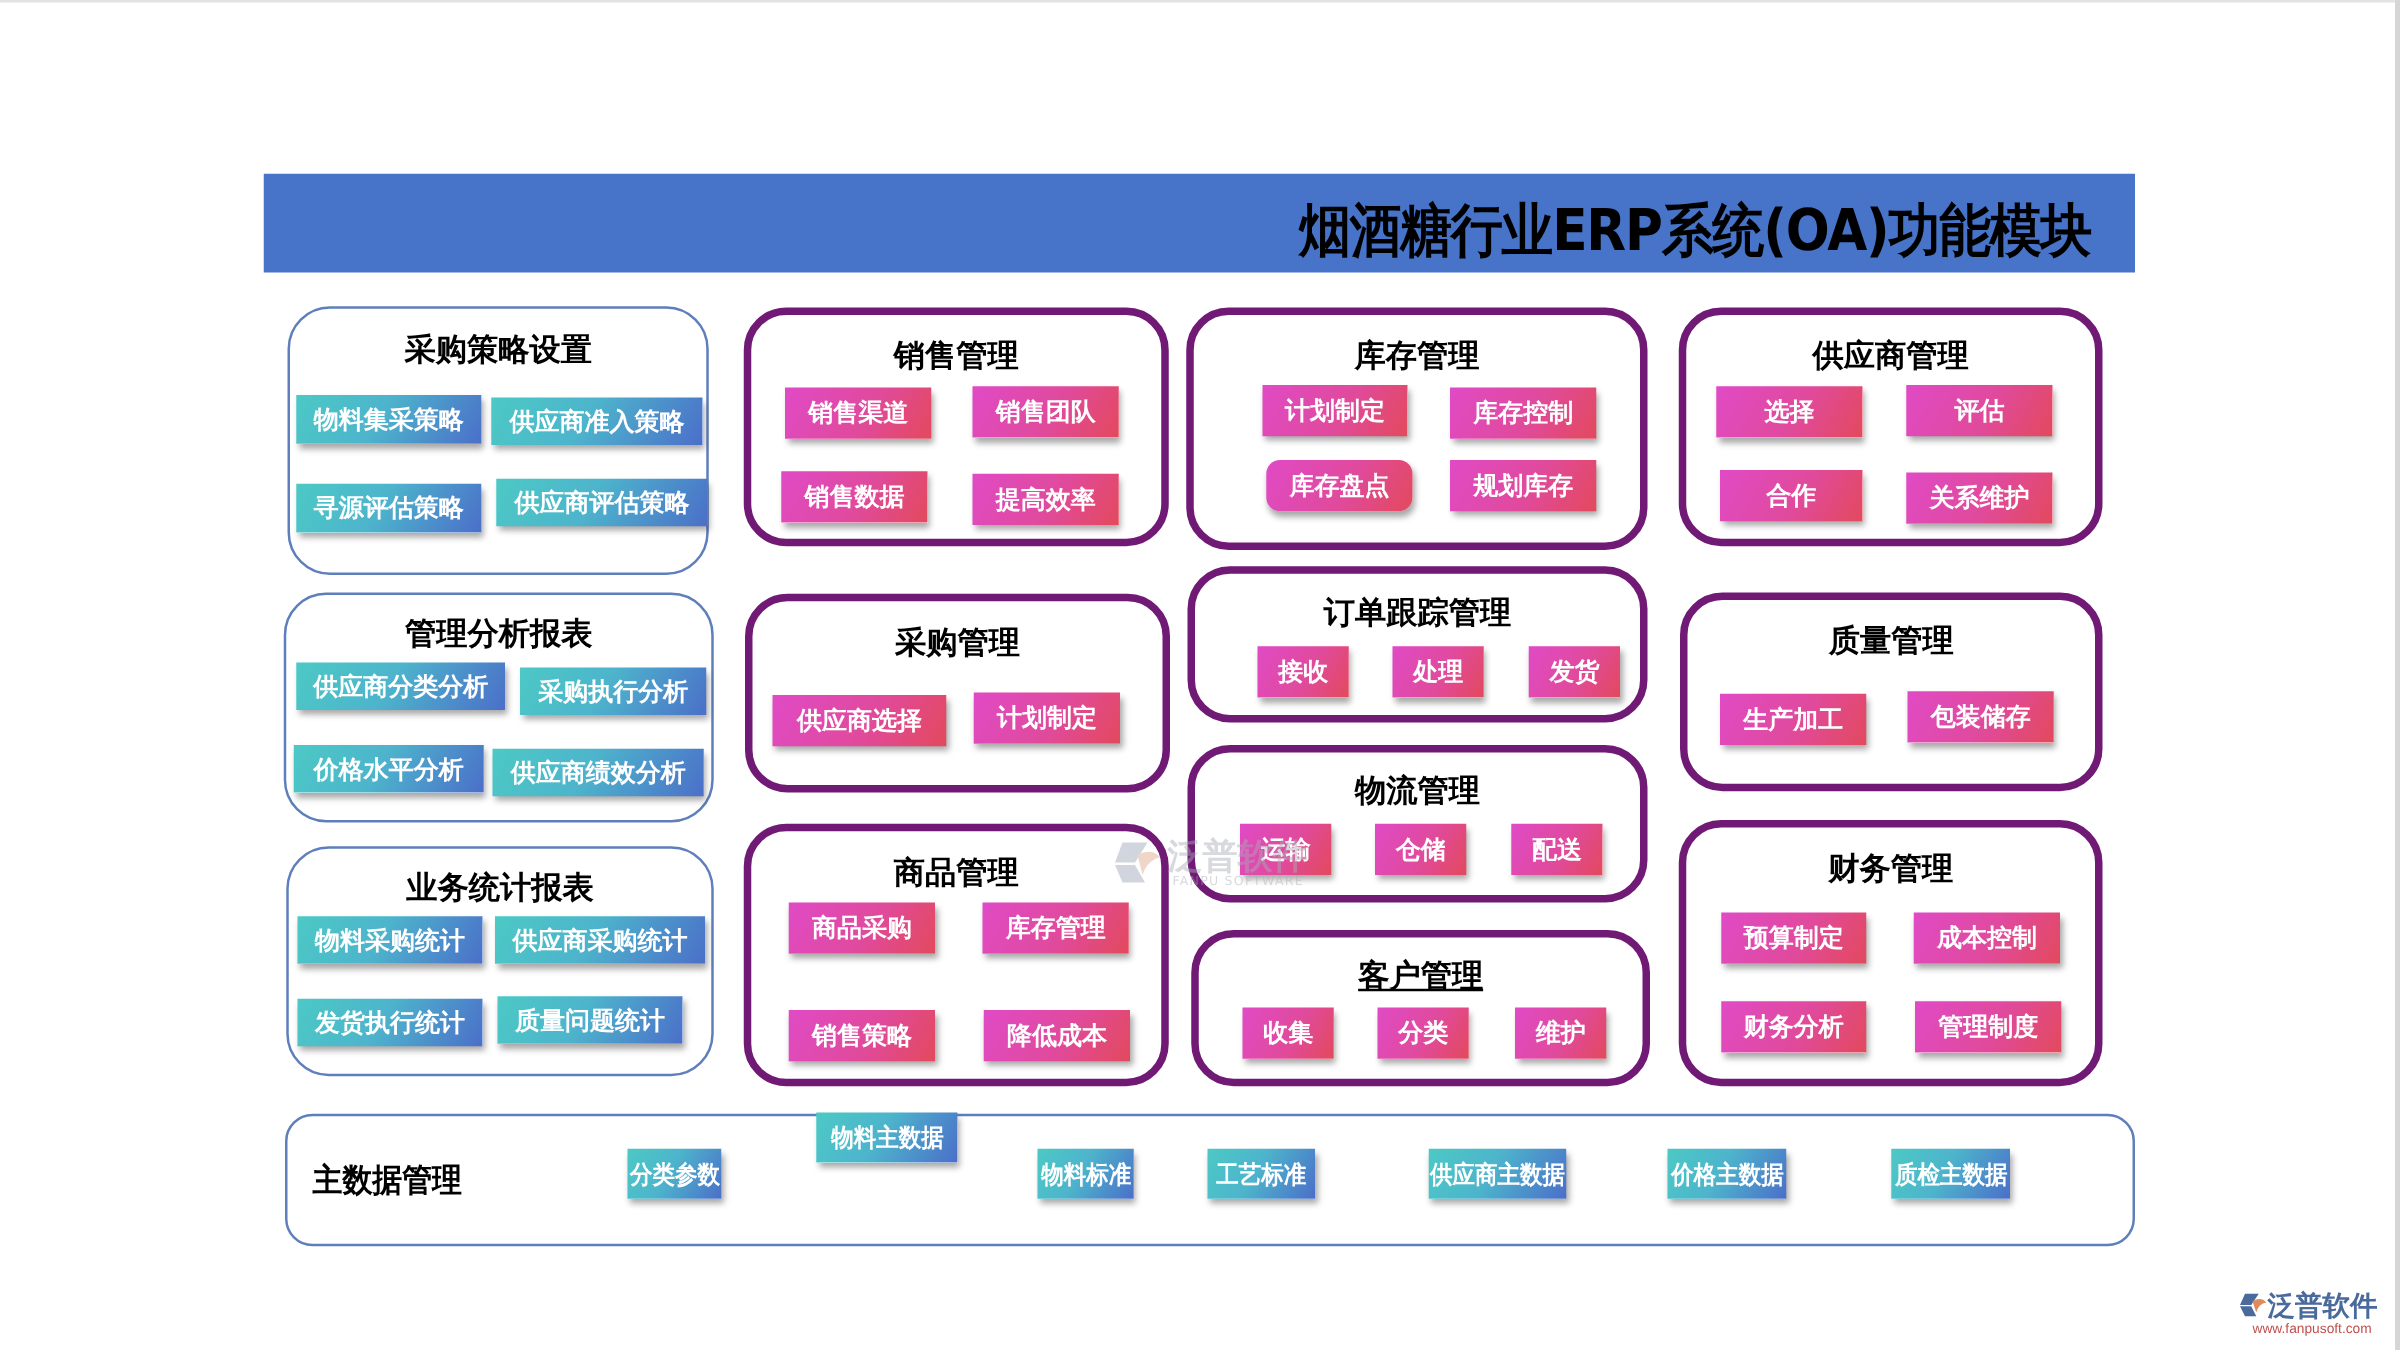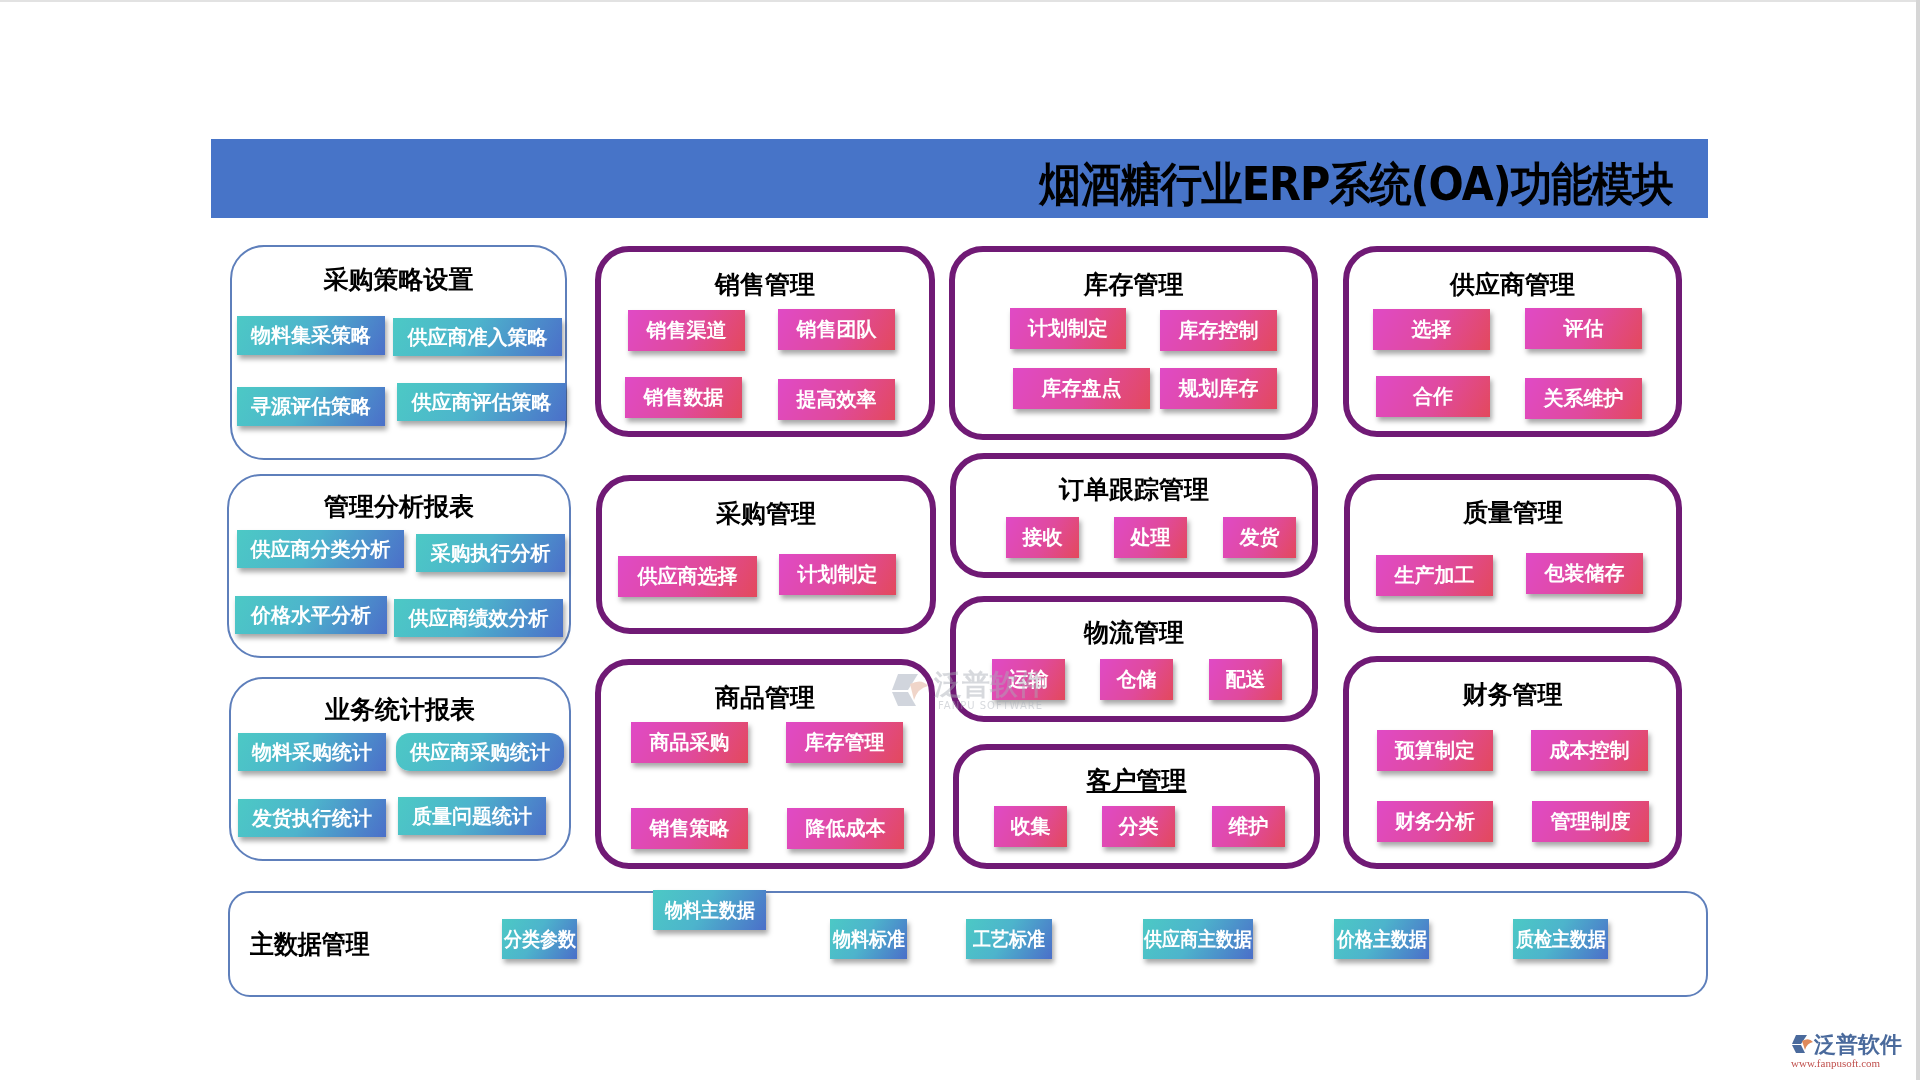--- a/index.html
+++ b/index.html
@@ -54,21 +54,21 @@
   .watermark .wm-sub {
     position: absolute; left: 50px; top: 32px; font-size: 10px; color: #a8adb6; letter-spacing: 1px; white-space: nowrap;
   }
   .logo {
     position: absolute; left: 1790px; top: 1030px; width: 125px; height: 44px;
   }
   .logo .logo-text {
     position: absolute; left: 24px; top: 0; font-size: 22px; color: #4a6a9c; font-weight: bold; white-space: nowrap;
   }
   .logo .logo-url {
-    position: absolute; left: 1px; top: 27px; font-size: 11px; color: #c0504d; font-family: Liberation Serif, serif; white-space: nowrap;
+    position: absolute; left: 12px; top: 27px; font-size: 11px; color: #c0504d; font-family: Liberation Sans, sans-serif; white-space: nowrap;
   }
   .logo .logo-icon { position: absolute; left: 0; top: 3px; }
 </style>
 </head>
 <body>
 
 <div class="frame-edge-top"></div>
 <div class="frame-edge-right"></div>
 
 <div class="banner">
@@ -88,21 +88,21 @@
 </div>
 <div class="btn teal" style="left:237px;top:530px;width:167px;height:38px;">供应商分类分析</div>
 <div class="btn teal" style="left:416px;top:534px;width:149px;height:38px;">采购执行分析</div>
 <div class="btn teal" style="left:235px;top:596px;width:152px;height:38px;">价格水平分析</div>
 <div class="btn teal" style="left:394px;top:599px;width:169px;height:38px;">供应商绩效分析</div>
 
 <div class="box blue" style="left:229px;top:677px;width:342px;height:184px;">
   <div class="box-title" style="top:14px;">业务统计报表</div>
 </div>
 <div class="btn teal" style="left:238px;top:733px;width:148px;height:38px;">物料采购统计</div>
-<div class="btn teal" style="left:396px;top:733px;width:168px;height:38px;border-radius:14px;">供应商采购统计</div>
+<div class="btn teal" style="left:396px;top:733px;width:168px;height:38px;">供应商采购统计</div>
 <div class="btn teal" style="left:238px;top:799px;width:148px;height:38px;">发货执行统计</div>
 <div class="btn teal" style="left:398px;top:797px;width:148px;height:38px;">质量问题统计</div>
 
 <div class="box red" style="left:595px;top:246px;width:340px;height:191px;">
   <div class="box-title" style="top:16px;">销售管理</div>
 </div>
 <div class="btn pink" style="left:628px;top:310px;width:117px;height:41px;font-family:Liberation Mono, monospace;">销售渠道</div>
 <div class="btn pink" style="left:778px;top:309px;width:117px;height:41px;">销售团队</div>
 <div class="btn pink" style="left:625px;top:377px;width:117px;height:41px;">销售数据</div>
 <div class="btn pink" style="left:778px;top:379px;width:117px;height:41px;">提高效率</div>
@@ -119,21 +119,21 @@
 <div class="btn pink" style="left:631px;top:722px;width:117px;height:41px;">商品采购</div>
 <div class="btn pink" style="left:786px;top:722px;width:117px;height:41px;">库存管理</div>
 <div class="btn pink" style="left:631px;top:808px;width:117px;height:41px;">销售策略</div>
 <div class="btn pink" style="left:787px;top:808px;width:117px;height:41px;">降低成本</div>
 
 <div class="box red" style="left:949px;top:246px;width:369px;height:194px;">
   <div class="box-title" style="top:16px;">库存管理</div>
 </div>
 <div class="btn pink" style="left:1010px;top:308px;width:116px;height:41px;">计划制定</div>
 <div class="btn pink" style="left:1160px;top:310px;width:117px;height:41px;">库存控制</div>
-<div class="btn pink" style="left:1013px;top:368px;width:137px;height:41px;">库存盘点</div>
+<div class="btn pink" style="left:1013px;top:368px;width:117px;height:41px;border-radius:11px;">库存盘点</div>
 <div class="btn pink" style="left:1160px;top:368px;width:117px;height:41px;">规划库存</div>
 
 <div class="box red" style="left:950px;top:453px;width:368px;height:125px;">
   <div class="box-title" style="top:14px;">订单跟踪管理</div>
 </div>
 <div class="btn pink" style="left:1006px;top:517px;width:73px;height:41px;">接收</div>
 <div class="btn pink" style="left:1114px;top:517px;width:73px;height:41px;">处理</div>
 <div class="btn pink" style="left:1223px;top:517px;width:73px;height:41px;">发货</div>
 
 <div class="box red" style="left:950px;top:596px;width:368px;height:126px;">

